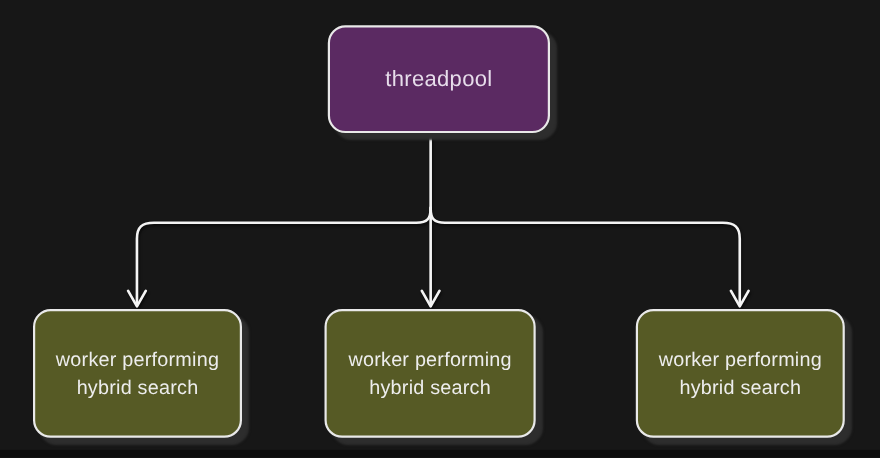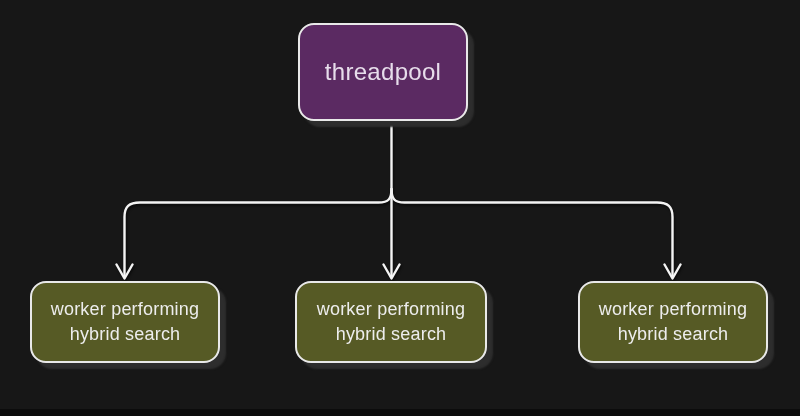--- a/index.html
+++ b/index.html
@@ -41,29 +41,29 @@
     align-items: center;
     justify-content: center;
     text-align: center;
   }
   .node span {
     display: block;
     max-width: 166px;
   }
   .root {
     left: 298px; top: 23px;
-    width: 170px; height: 98px;
+    width: 202px; height: 98px;
     background: var(--root_fill, #5b2a62);
     color: var(--root_text, #e7ddeb);
-    font-size: 24px;
+    font-size: 20px;
     letter-spacing: 0.3px;
   }
   .worker {
     top: 281px;
-    width: 190px; height: 82px;
+    width: 190px; height: 117px;
     background: var(--worker_fill, #565a25);
     color: var(--worker_text, #ededed);
     font-size: 18px;
     line-height: 1.38;
     letter-spacing: 0.2px;
   }
   .w1 { left: 30px; }
   .w2 { left: 295px; width: 192px; }
   .w3 { left: 578px; }
   .letterbox {

